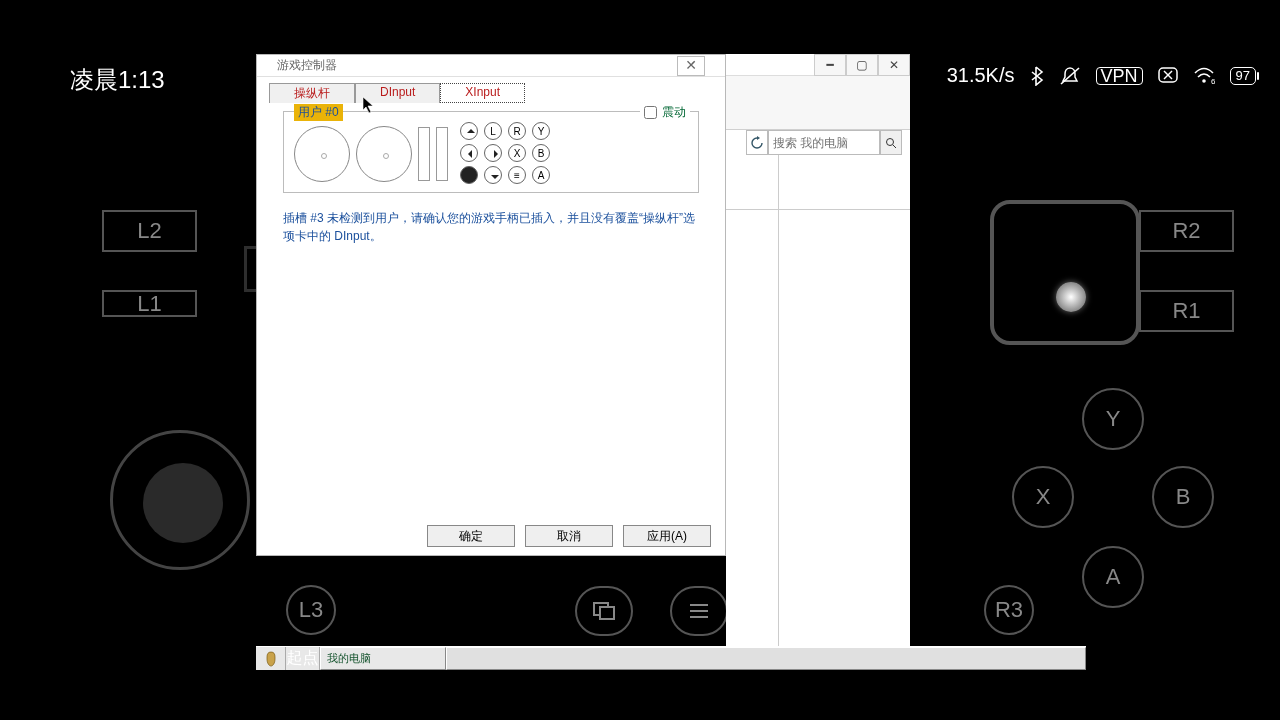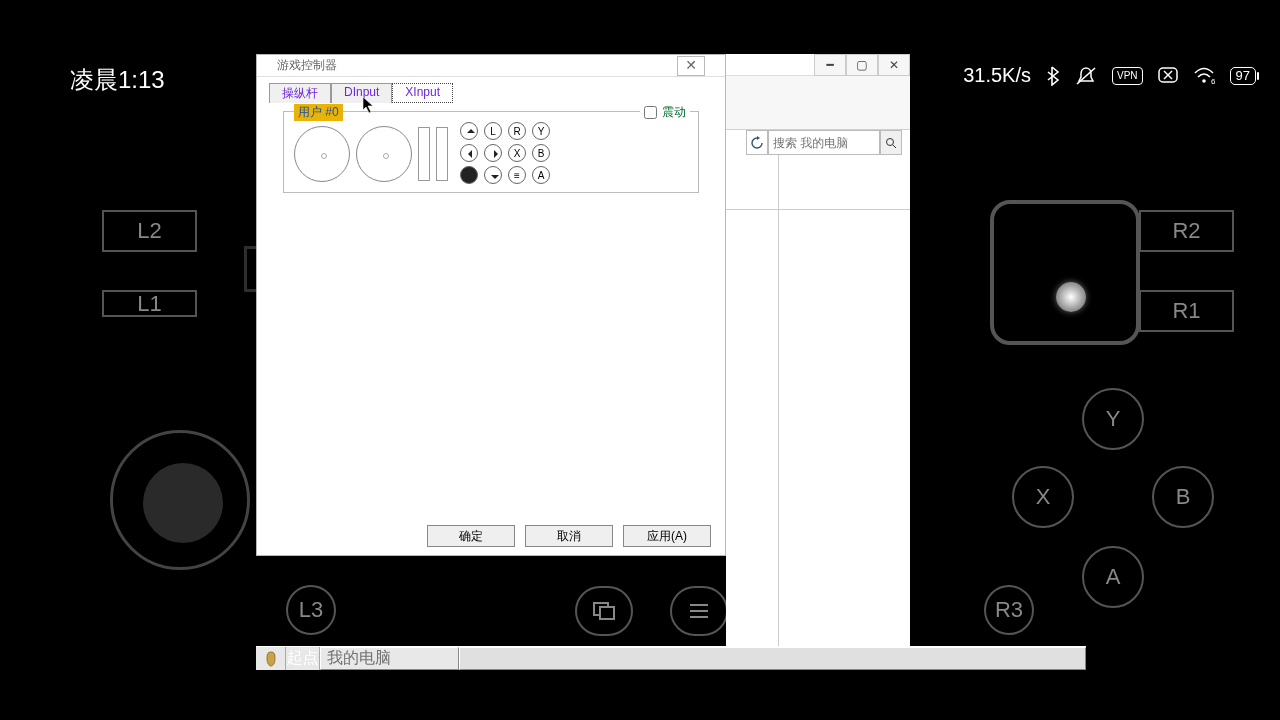--- a/index.html
+++ b/index.html
@@ -17,21 +17,21 @@
 }
 .status-right {
   position: absolute; right: 24px; top: 64px;
   display: flex; align-items: center; gap: 15px;
   font-size: 20px; color:#fff;
 }
 .status-right .txt { font-weight:500; }
 .status-right svg { display:block; }
 .status-badge {
   border:1.5px solid #fff; border-radius:4px;
-  padding:0 4px; font-size:10px; line-height:16px;
+  padding:0 4px; font-size:18px; line-height:16px;
 }
 .status-battery {
   border:1.5px solid #fff; border-radius:5px;
   padding:0 5px; font-size:13px; line-height:16px;
   position:relative;
 }
 .status-battery::after{
   content:""; position:absolute; right:-4px; top:4px;
   width:2px; height:8px; background:#fff; border-radius:1px;
 }
@@ -144,22 +144,22 @@
   height:22px; background:#fff; border-bottom:1px solid #e0e0e0;
   display:flex; align-items:center; justify-content:space-between;
   padding:0 20px;color:#666;font-family:Liberation Serif, serif;
 }
 .dlg-close{
   width:28px;height:20px;border:1px solid #bbb;
   display:flex;align-items:center;justify-content:center;font-size:14px;
 }
 .tabs{ display:flex; padding:6px 12px 0; gap:0; }
 .tabs .tab{
-  border:1px solid #999; padding:1px 12px;
-  background:#f0f0f0; color:#6d28d9; font-size:12px;
+  border:1px solid #999; padding:1px 24px;
+  background:#f0f0f0; color:#b91c1c; font-size:12px;
   border-bottom:none;
 }
 .tabs .tab.active{ background:#fff; border:1px dotted #444; }
 
 .groupbox{
   margin:8px 26px; border:1px solid #bcbcbc; position:relative;
   height:82px; padding:6px 6px;
 }
 .groupbox .legend{
   position:absolute; top:-8px; left:10px; background:#eab308;
@@ -208,22 +208,22 @@
   width:830px; height:24px;
   background:#d4d4d4; border-top:1px solid #fff;
   display:flex; align-items:stretch;
 }
 .taskbar .start{
   width:30px; border-right:1px solid #aaa;
   display:flex;align-items:center;justify-content:center;
   background:#e8e8e8;
 }
 .taskbar .task{
-  width:139px; border:1px solid #fff; border-right-color:#888; border-bottom-color:#888;
-  background:#e8e8e8; color:#737373; font-size:16px;
+  width:126px; border:1px solid #fff; border-right-color:#888; border-bottom-color:#888;
+  background:#e8e8e8; color:#14532d; font-size:11px;
   display:flex;align-items:center;padding:0 6px;
 }
 .taskbar .space{ flex:1; background:#e0e0e0; border:1px solid #fff; border-right-color:#888; border-bottom-color:#888;}
 </style>
 </head>
 <body>
 
 <div class="status-left">凌晨1:13</div>
 <div class="status-right">
   <span class="txt">31.5K/s</span>
@@ -348,20 +348,21 @@
         <div></div>
         <div class="c fill"></div>
         <div class="c arr dn"></div>
         <div class="c">≡</div>
         <div class="c">A</div>
         <div></div>
       </div>
     </div>
   </div>
 
+  <div class="slot-msg">插槽 #3 未检测到用户，请确认您的游戏手柄已插入，并且没有覆盖“操纵杆”选项卡中的 DInput。</div>
 
   <div class="dlg-btns">
     <button>确定</button>
     <button>取消</button>
     <button>应用(A)</button>
   </div>
 </div>
 
 <div class="cursor">
   <svg width="14" height="18" viewBox="0 0 14 18">

